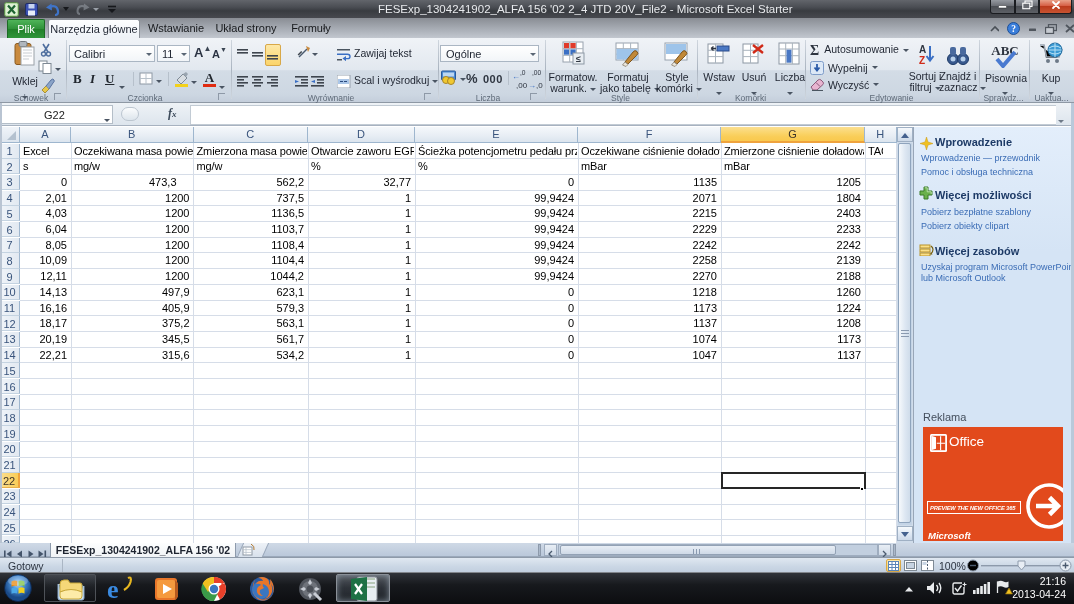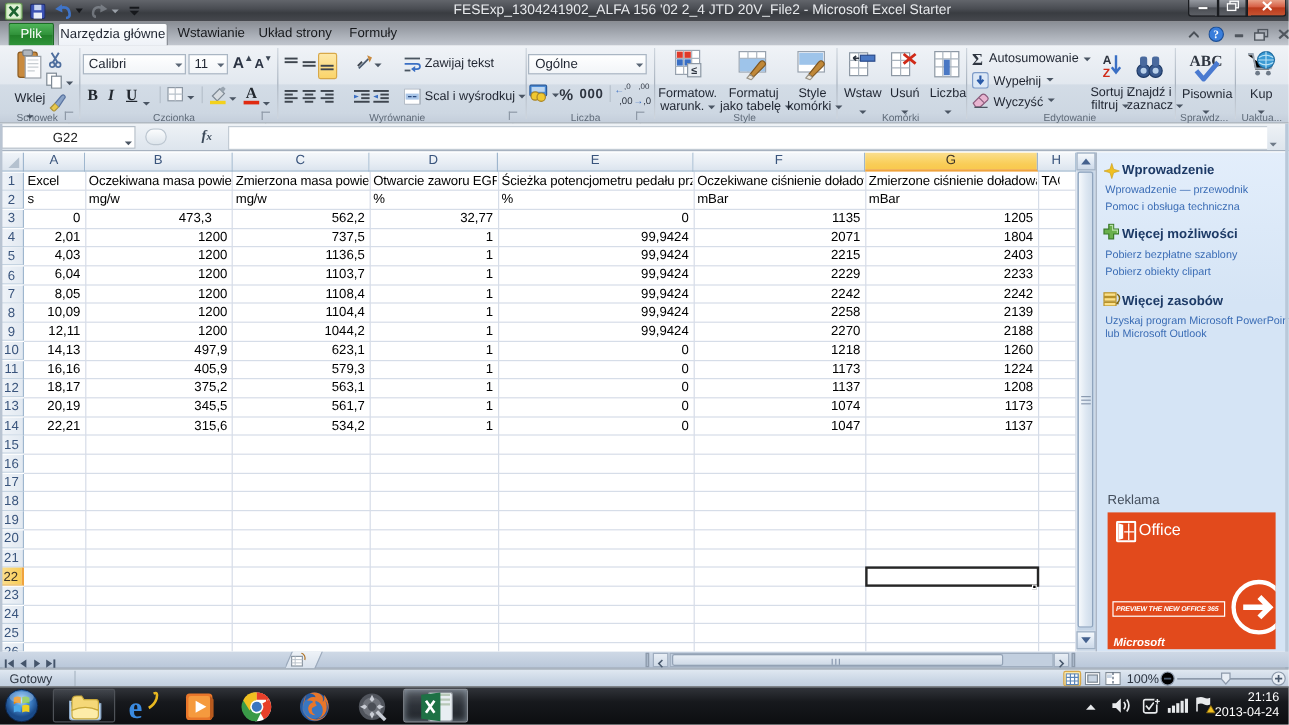--- a/index.html
+++ b/index.html
@@ -623,20 +623,21 @@
 <div style="position:absolute;left:1071px;top:103px;width:3px;height:454px;background:#b9c9da;"></div>
 <div id="tabbar">
 <div style="position:absolute;left:2px;top:2px;width:46px;"><svg width="46" height="10">
         <rect x="2" y="1.5" width="1.6" height="7" fill="#44546a"></rect>
         <path d="M9.5 1.5 L4.5 5 L9.5 8.5Z" fill="#44546a"></path>
         <path d="M20 1.5 L15 5 L20 8.5Z" fill="#44546a"></path>
         <path d="M26.5 1.5 L31.5 5 L26.5 8.5Z" fill="#44546a"></path>
         <path d="M36.5 1.5 L41.5 5 L36.5 8.5Z" fill="#44546a"></path>
         <rect x="42.5" y="1.5" width="1.6" height="7" fill="#44546a"></rect>
       </svg></div>
+<div id="stab">FESExp_1304241902_ALFA 156 '02</div>
 <div style="position:absolute;left:238px;top:0;width:34px;height:14px;overflow:hidden;">
       <div style="position:absolute;left:2px;top:0;width:26px;height:14px;background:linear-gradient(#eef2f7,#d8e1ec);border-left:1.5px solid #9aa8ba;border-right:1.5px solid #9aa8ba;transform:skewX(-24deg);"></div>
     </div>
 <svg width="14" height="12" style="position:absolute;left:242px;top:1px;">
       <rect x="1" y="3" width="9" height="8" fill="#fff" stroke="#8d98a4"></rect>
       <path d="M1 5.7 H10 M1 8.4 H10 M4 3 V11" stroke="#b8c1ca" stroke-width="0.8"></path>
       <path d="M8 1 L13 6 M13 1 L8 6" stroke="#c98a3e" stroke-width="0"></path>
       <path d="M9 0 q4 2 3 6" stroke="#b07830" fill="none"></path>
     </svg>
 <div style="position:absolute;left:538px;top:1px;width:3px;height:12px;background:#aab8ca;border:1px solid #8d9aab;"></div>

